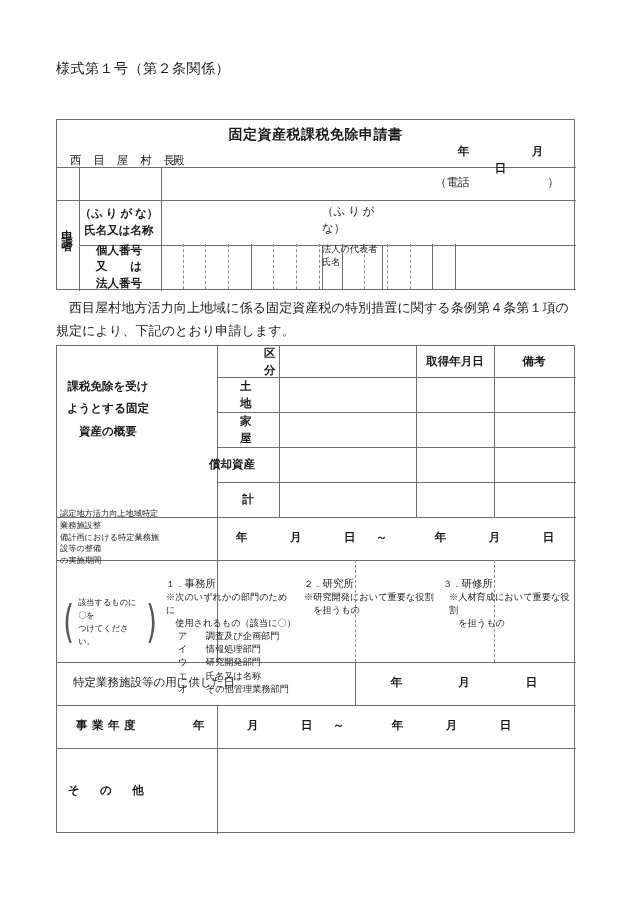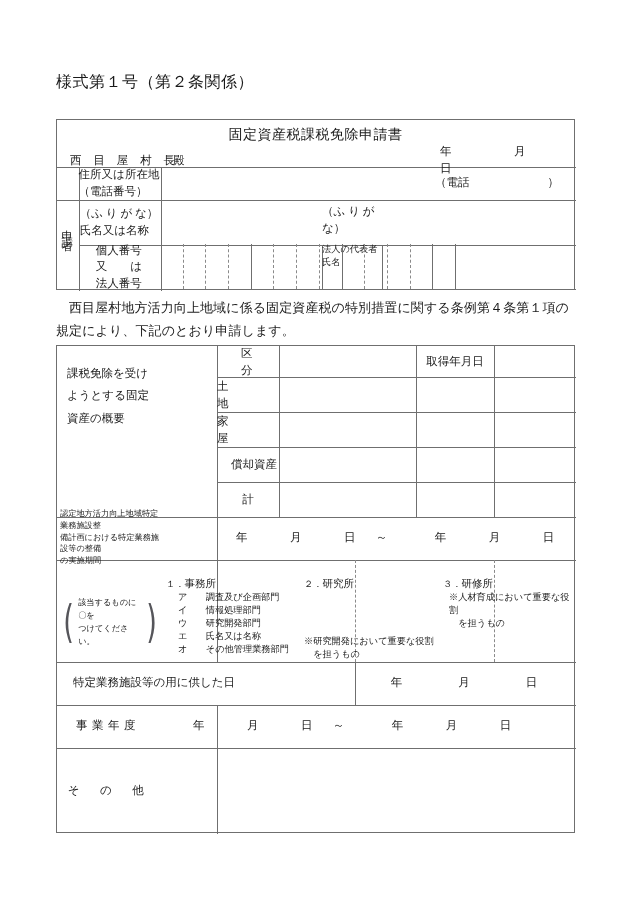--- a/index.html
+++ b/index.html
@@ -18,22 +18,22 @@
   .page {
     position: absolute;
     left: 0; top: 0;
     width: 630px; height: 903px;
   }
 
   
   .form-no {
     position: absolute;
     left: 56px;
-    top: 72px;
-    font-size: 16px;
+    top: 60px;
+    font-size: 14px;
     letter-spacing: 0.5px;
     white-space: nowrap;
   }
 
   
   .frame {
     position: absolute;
     box-sizing: border-box;
     border: 1px solid #6f6f6f;
     background: #ffffff;
@@ -51,21 +51,21 @@
   }
 
   .cell {
     position: absolute;
     box-sizing: border-box;
     display: flex;
     font-size: 11.5px;
     line-height: 1.45;
     white-space: pre-line;
   }
-  .ctr { align-items: center; justify-content: center; text-align: left; }
+  .ctr { align-items: center; justify-content: center; text-align: center; font-weight: bold; }
   .lft { align-items: center; justify-content: flex-start; text-align: left; }
   .top-lft { align-items: flex-start; justify-content: flex-start; text-align: left; }
   .sp2 { letter-spacing: 2px; }
   .sp4 { letter-spacing: 4.5px; }
   .sp7 { letter-spacing: 7px; }
 
   .title {
     font-size: 14px;
     letter-spacing: 0.5px;
   }
@@ -145,22 +145,20 @@
   <div class="cell ctr title" style="left:56px; top:122px; width:519px; height:26px;">固定資産税課税免除申請書</div>
 
   <div class="cell lft sp4" style="left:70px; top:149px; width:160px; height:22px;">西 目 屋 村 長</div>
   <div class="cell lft" style="left:173px; top:149px; width:40px; height:22px;">殿</div>
   <div class="cell ctr sp7" style="left:440px; top:149px; width:128px; height:22px;">年　　　月　　　日</div>
 
   <div class="cell ctr" style="left:56px; top:166px; width:22px; height:124px;">
     <span class="vtext">申請者</span>
   </div>
 
-  <div class="cell ctr" style="left:78px; top:166px; width:82px; height:33px;">住所又は所在地
-（電話番号）</div>
   <div class="cell lft" style="left:161px; top:166px; width:414px; height:33px;">
     <span style="margin-left:274px;">（電話</span>
     <span style="margin-left:78px;">）</span>
   </div>
 
   <div class="cell ctr" style="left:78px; top:199px; width:82px; height:45px;">（ふ り が な）
 氏名又は名称</div>
   <div class="cell lft" style="left:161px; top:199px; width:160px; height:45px;"></div>
   <div class="cell top-lft" style="left:322px; top:203px; width:59px; height:40px; flex-direction:column; align-items:center;">
     <span>（ふ り が な）</span>
@@ -194,38 +192,39 @@
     <div class="vline" style="left:222px; top:0; height:171px;"></div>
     <div class="vline" style="left:359px; top:0; height:171px;"></div>
     <div class="vline" style="left:437px; top:0; height:171px;"></div>
     <div class="vline" style="left:160px; top:214px; height:102px;"></div>
     <div class="vline dash" style="left:298px; top:214px; height:102px;"></div>
     <div class="vline dash" style="left:437px; top:214px; height:102px;"></div>
     <div class="vline" style="left:298px; top:316px; height:43px;"></div>
     <div class="vline" style="left:160px; top:359px; height:129px;"></div>
   </div>
 
-  <div class="cell ctr" style="left:56px; top:332px; width:104px; height:127px; line-height:1.95;">課税免除を受け
+  <div class="cell ctr" style="left:56px; top:345px; width:104px; height:127px; line-height:1.95;">課税免除を受け
 ようとする固定
 資産の概要</div>
 
   <div class="cell ctr sp4" style="left:205px; top:346px; width:62px; height:31px;margin-left:36px;">区　　分</div>
   <div class="cell ctr" style="left:416px; top:346px; width:78px; height:31px;">取得年月日</div>
+  <div class="cell ctr" style="left:493px; top:346px; width:82px; height:31px;">備考</div>
 
   <div class="cell ctr sp4" style="left:217px; top:377px; width:62px; height:35px;">土　　地</div>
   <div class="cell ctr" style="left:279px; top:377px; width:136px; height:35px;"></div>
   <div class="cell ctr" style="left:416px; top:377px; width:78px; height:35px;"></div>
   <div class="cell ctr" style="left:493px; top:377px; width:82px; height:35px;"></div>
 
   <div class="cell ctr sp4" style="left:217px; top:412px; width:62px; height:35px;">家　　屋</div>
   <div class="cell ctr" style="left:279px; top:412px; width:136px; height:35px;"></div>
   <div class="cell ctr" style="left:416px; top:412px; width:78px; height:35px;"></div>
   <div class="cell ctr" style="left:493px; top:412px; width:82px; height:35px;"></div>
 
-  <div class="cell ctr" style="left:223px; top:447px; width:62px; height:35px;">償却資産</div>
+  <div class="cell ctr" style="left:201px; top:447px; width:62px; height:35px;">償却資産</div>
   <div class="cell ctr" style="left:279px; top:447px; width:136px; height:35px;"></div>
   <div class="cell ctr" style="left:416px; top:447px; width:78px; height:35px;"></div>
   <div class="cell ctr" style="left:493px; top:447px; width:82px; height:35px;"></div>
 
   <div class="cell ctr" style="left:217px; top:482px; width:62px; height:34px;">計</div>
   <div class="cell ctr" style="left:279px; top:482px; width:136px; height:34px;"></div>
   <div class="cell ctr" style="left:416px; top:482px; width:78px; height:34px;"></div>
   <div class="cell ctr" style="left:493px; top:482px; width:82px; height:34px;"></div>
 
   <div class="cell lft xsmall" style="left:60px; top:516px; width:100px; height:43px;">認定地方活力向上地域特定業務施設整
@@ -238,28 +237,30 @@
     <span class="brk">(</span>
     <span class="brk-txt">該当するものに〇を
 つけてください。</span>
     <span class="brk">)</span>
   </div>
 
   <div class="cell top-lft small" style="left:166px; top:563px; width:130px; height:98px; flex-direction:column;">
     <span class="list-line">
       <span>１．</span><span class="mid">事務所</span>
     </span>
+    <span class="list-line" style="white-space:pre-line;">※次のいずれかの部門のために
+　使用されるもの（該当に〇）</span>
     <span class="list-line" style="margin-left:12px;">ア　　調査及び企画部門</span>
     <span class="list-line" style="margin-left:12px;">イ　　情報処理部門</span>
     <span class="list-line" style="margin-left:12px;">ウ　　研究開発部門</span>
     <span class="list-line" style="margin-left:12px;">エ　　氏名又は名称</span>
     <span class="list-line" style="margin-left:12px;">オ　　その他管理業務部門</span>
   </div>
 
-  <div class="cell top-lft small" style="left:304px; top:563px; width:130px; height:98px; flex-direction:column;justify-content:space-between;">
+  <div class="cell top-lft small" style="left:304px; top:563px; width:130px; height:98px; flex-direction:column;">
     <span class="list-line">
       <span>２．</span><span class="mid">研究所</span>
     </span>
     <span class="list-line" style="white-space:pre-line;">※研究開発において重要な役割
 　を担うもの</span>
   </div>
 
   <div class="cell top-lft small" style="left:443px; top:563px; width:130px; height:98px; flex-direction:column;">
     <span class="list-line">
       <span>３．</span><span class="mid">研修所</span>

